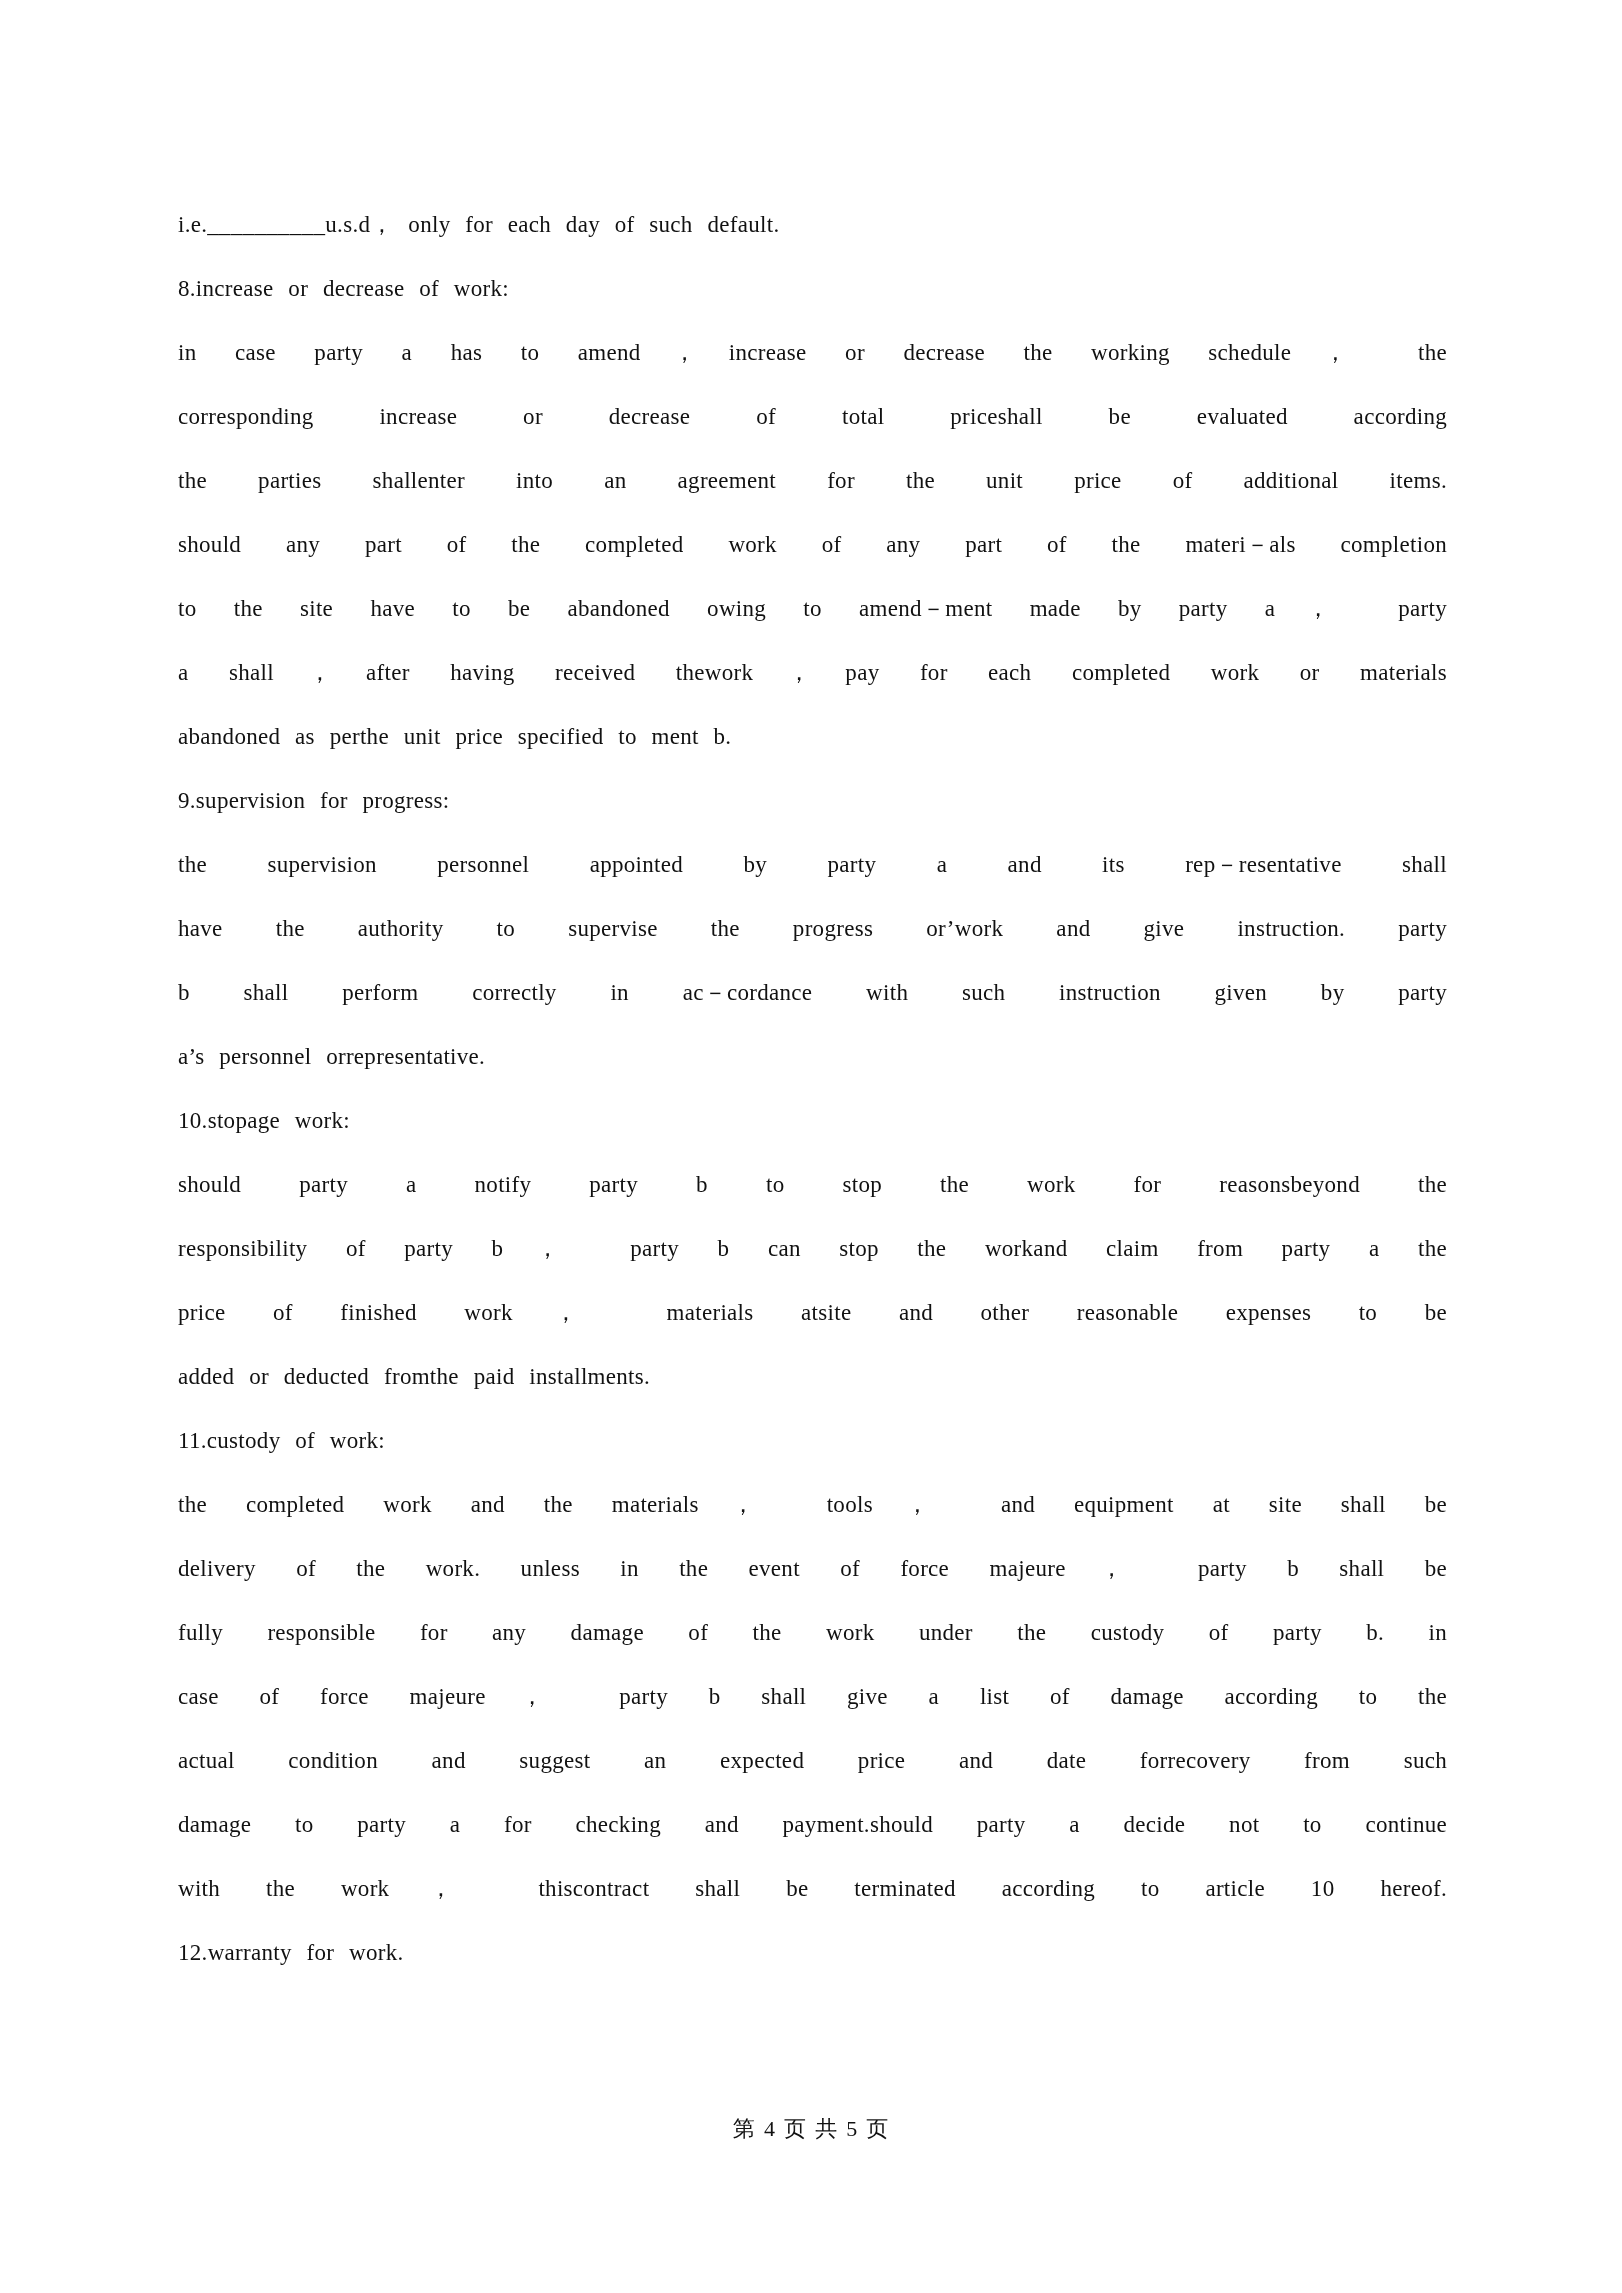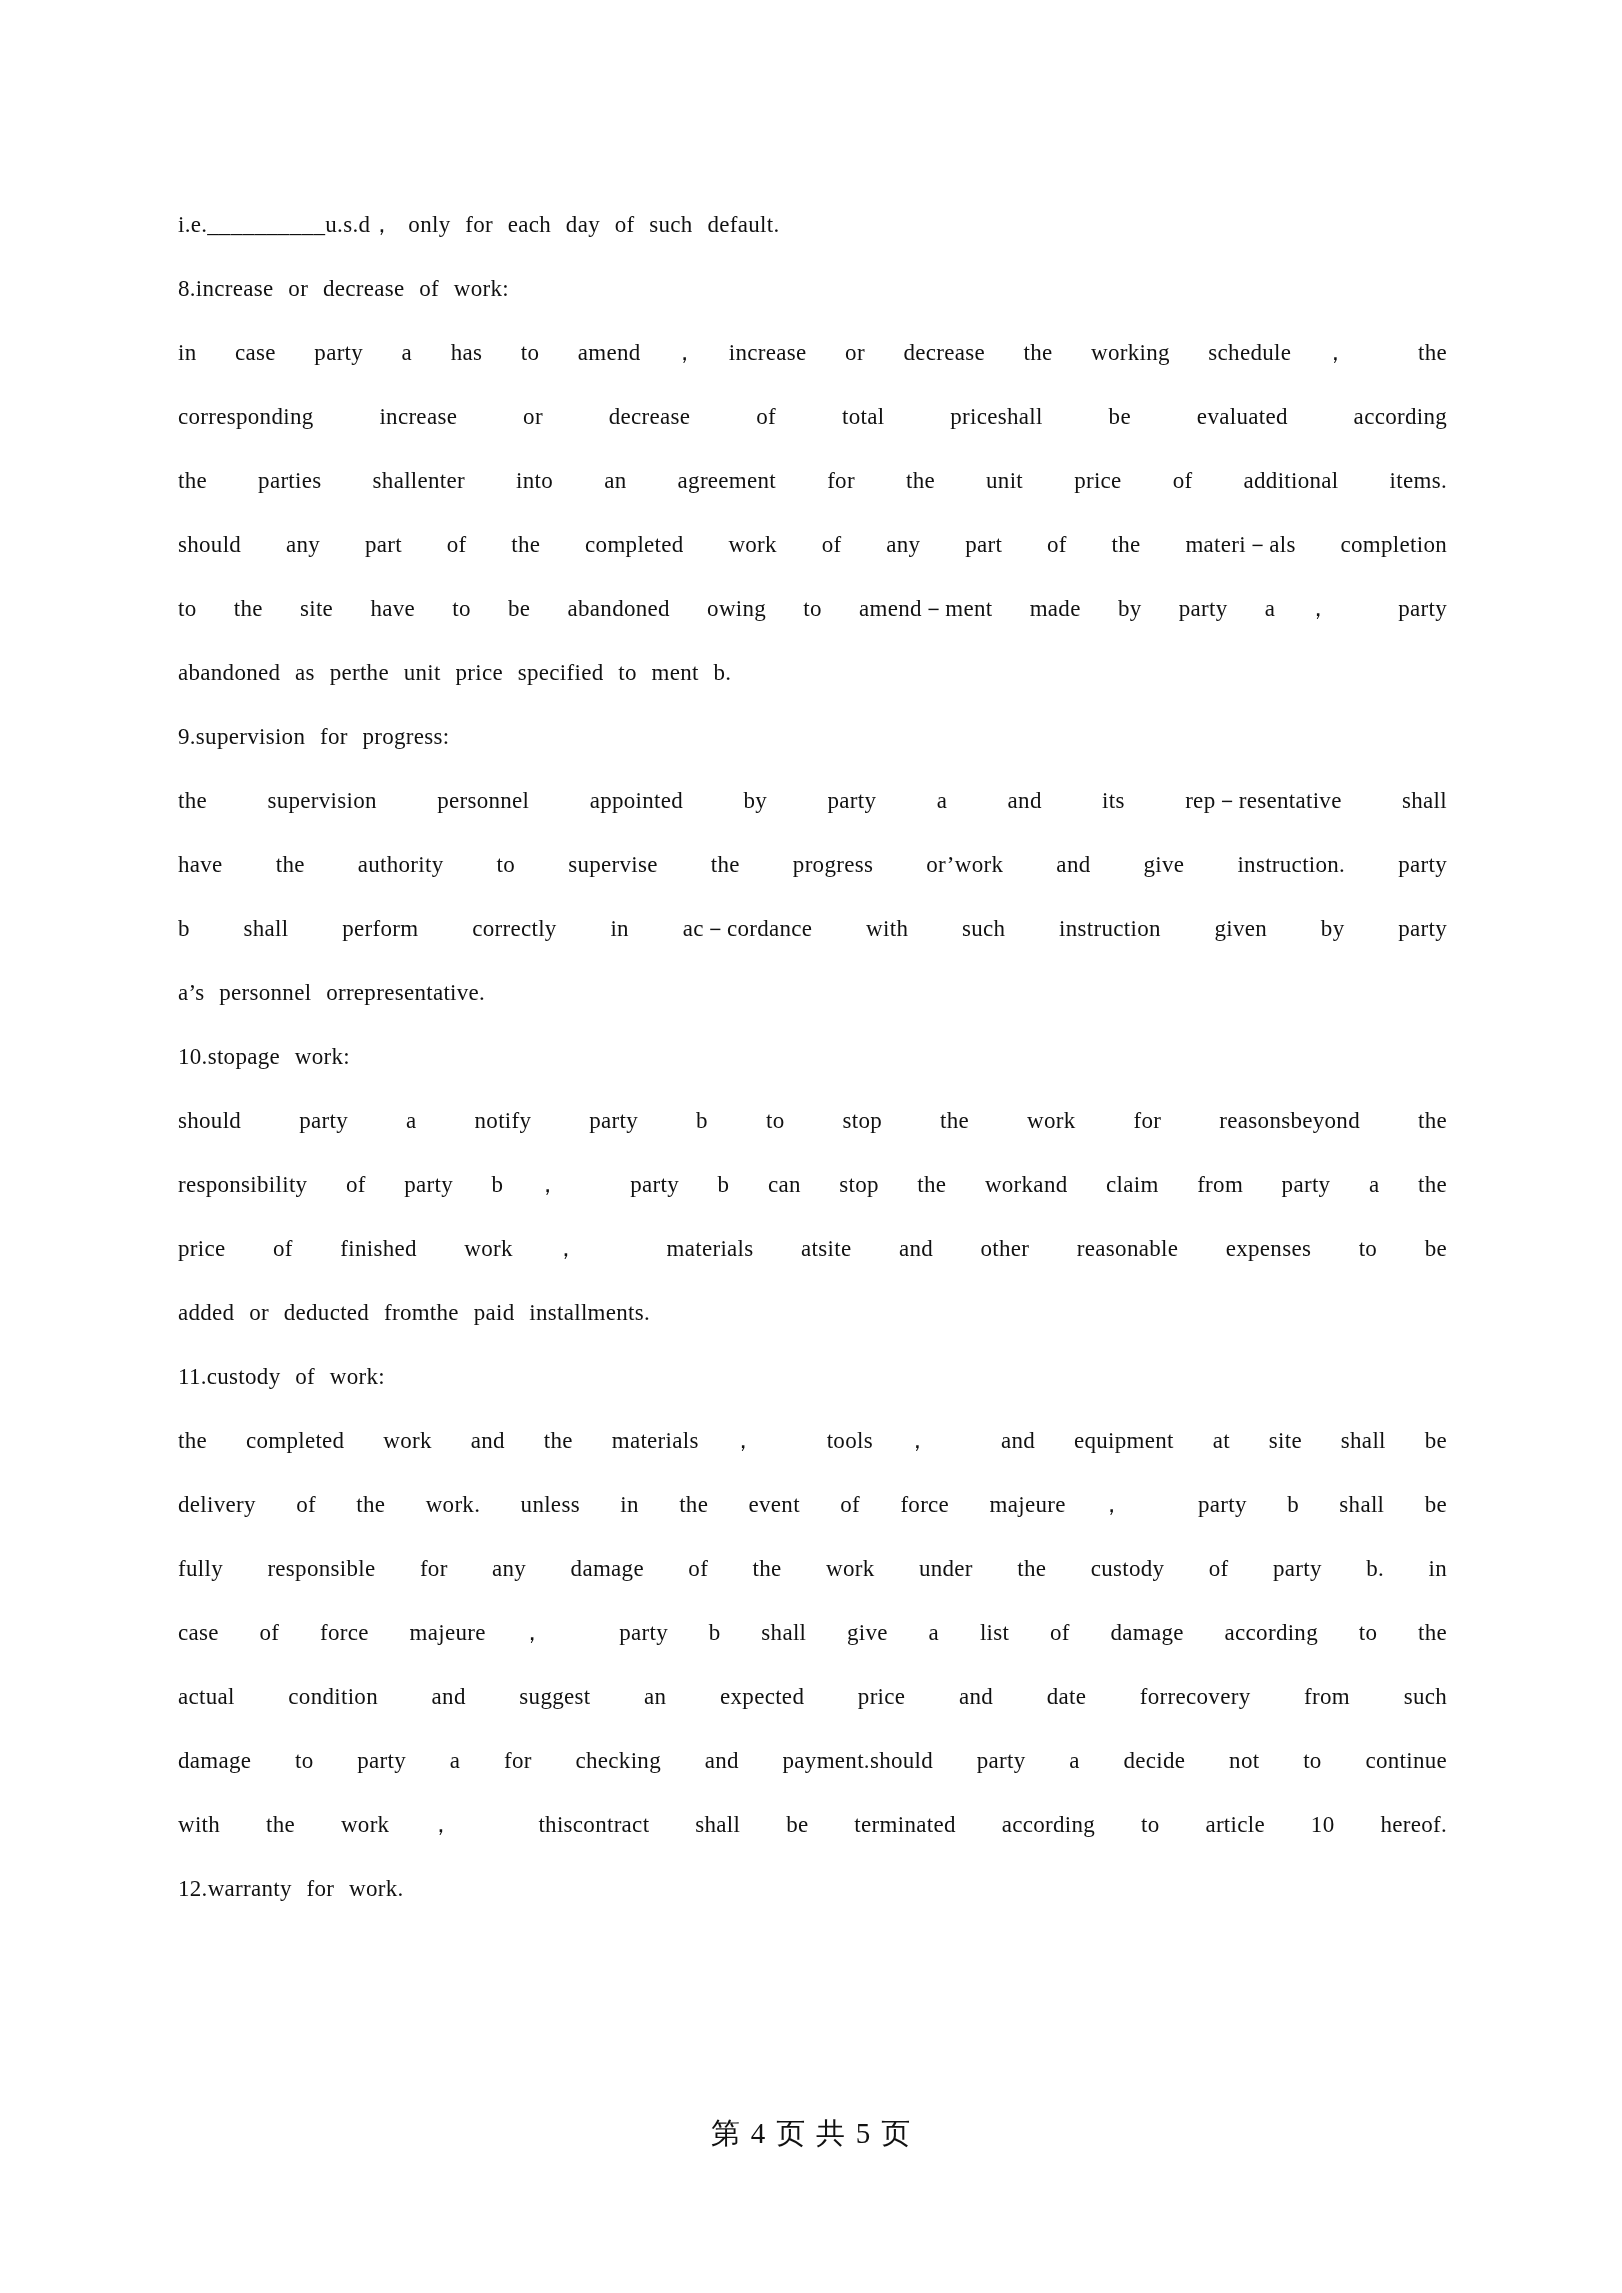--- a/index.html
+++ b/index.html
@@ -37,37 +37,38 @@
   .line.left {
     text-align: left;
     word-spacing: 0.38em;
   }
   .footer {
     position: absolute;
     top: 2114px;
     left: 0;
     width: 100%;
     text-align: center;
-    font-size: 29px;
+    font-size: 22px;
     letter-spacing: 1.8px;
     color: #111111;
   }
 </style>
 </head>
 <body>
 
 <div class="page">
   <div class="doc">
       <div class="line left">i.e.__________u.s.d， only for each day of such default.</div>
       <div class="line left">8.increase or decrease of work:</div>
       <div class="line justify">in case party a has to amend，increase or decrease the working schedule， the</div>
       <div class="line justify">corresponding increase or decrease of total priceshall be evaluated according</div>
       <div class="line justify">the parties shallenter into an agreement for the unit price of additional items.</div>
       <div class="line justify">should any part of the completed work of any part of the materi－als completion</div>
       <div class="line justify">to the site have to be abandoned owing to amend－ment made by party a， party</div>
+      <div class="line justify">a shall，after having received thework，pay for each completed work or materials</div>
       <div class="line left">abandoned as perthe unit price specified to ment b.</div>
       <div class="line left">9.supervision for progress:</div>
       <div class="line justify">the supervision personnel appointed by party a and its rep－resentative shall</div>
       <div class="line justify">have the authority to supervise the progress or’work and give instruction. party</div>
       <div class="line justify">b shall perform correctly in ac－cordance with such instruction given by party</div>
       <div class="line left">a’s personnel orrepresentative.</div>
       <div class="line left">10.stopage work:</div>
       <div class="line justify">should party a notify party b to stop the work for reasonsbeyond the</div>
       <div class="line justify">responsibility of party b， party b can stop the workand claim from party a the</div>
       <div class="line justify">price of finished work， materials atsite and other reasonable expenses to be</div>

